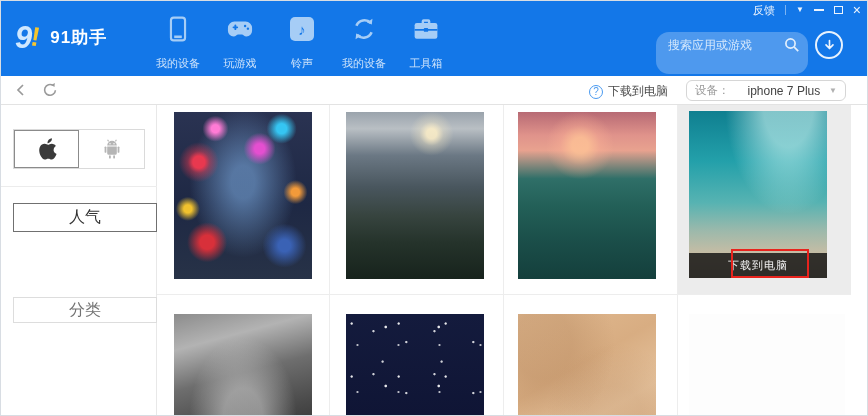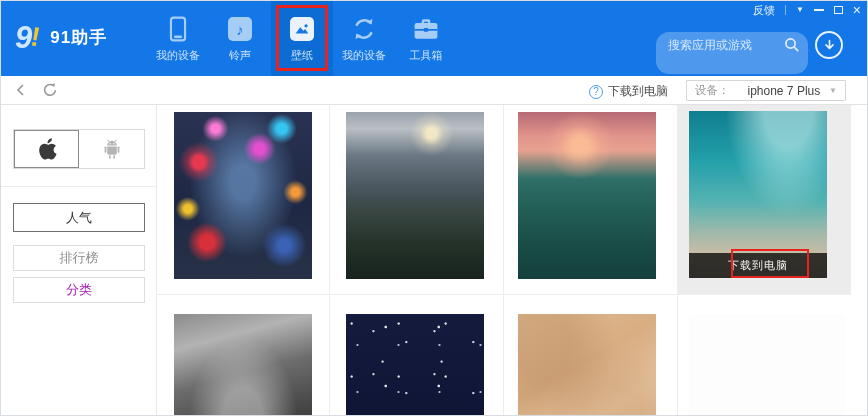--- a/index.html
+++ b/index.html
@@ -11,21 +11,21 @@
   .header { position:absolute; left:0; top:0; width:868px; height:75px; background:#1377e8; }
   .logo { position:absolute; left:14px; top:14px; display:flex; align-items:center; height:44px; }
   .logo-mark9 { font-size:31px; font-weight:bold; font-style:italic; color:#cfe8ff; line-height:1; }
   .logo-bang { font-size:27px; font-weight:bold; color:#f6c62d; line-height:1; margin-left:-1px; transform:rotate(10deg); }
   .logo-text { margin-left:10px; font-size:17px; font-weight:bold; color:#fff; letter-spacing:1px; }
 
   .nav { position:absolute; left:146px; top:0; height:75px; display:flex; }
   .nav-item { position:relative; width:62px; height:75px; padding-top:15px; display:flex; flex-direction:column; align-items:center; cursor:pointer; }
   .nav-item.active { background:#0d6bd4; }
   .nav-ic { width:26px; height:26px; display:flex; align-items:center; justify-content:center; }
-  .nav-label { margin-top:6px; font-size:11px; color:#cfe4fb; white-space:nowrap; }
+  .nav-label { margin-top:14px; font-size:11px; color:#cfe4fb; white-space:nowrap; }
   .red-frame { position:absolute; left:5px; right:5px; top:4px; bottom:5px; border:3px solid #e8231d; pointer-events:none; }
 
   .titlebar { position:absolute; right:8px; top:2px; height:14px; display:flex; align-items:center; gap:10px; color:rgba(255,255,255,0.92); font-size:11px; }
   .tb-sep { width:1px; height:10px; background:rgba(255,255,255,0.45); }
   .tb-caret { font-size:8px; line-height:1; cursor:pointer; }
   .tb-min { width:10px; height:2px; background:rgba(255,255,255,0.92); cursor:pointer; }
   .tb-max { width:9px; height:8px; border:1.5px solid rgba(255,255,255,0.92); cursor:pointer; }
   .tb-close { font-size:14px; line-height:12px; cursor:pointer; }
 
   .search-pill { position:absolute; left:655px; top:31px; width:152px; height:42px; border-radius:13px; background:rgba(255,255,255,0.25); }
@@ -35,35 +35,35 @@
   .dl-circle { position:absolute; left:814px; top:30px; width:28px; height:28px; border-radius:50%; border:2px solid rgba(255,255,255,0.9); display:flex; align-items:center; justify-content:center; cursor:pointer; }
 
   
   .toolbar { position:absolute; left:0; top:75px; width:868px; height:29px; background:#fff; border-bottom:1px solid #e3e3e3; }
   .tbtn { position:absolute; top:7px; width:16px; height:16px; cursor:pointer; }
   .tbtn.back { left:13px; }
   .tbtn.refresh { left:41px; top:6px; }
   .help-group { position:absolute; right:201px; top:7px; display:flex; align-items:center; gap:5px; cursor:pointer; }
   .help-circle { width:14px; height:14px; border-radius:50%; border:1px solid #4a9af0; color:#4a9af0; font-size:10px; line-height:12px; text-align:center; }
   .help-label { font-size:12px; color:#4a4a4a; }
-  .device-select { position:absolute; right:23px; top:4px; width:160px; height:21px; border:1px solid #d6d6d6; border-radius:1px; background:#fff; display:flex; align-items:center; padding:0 8px; cursor:pointer; }
+  .device-select { position:absolute; right:23px; top:4px; width:160px; height:21px; border:1px solid #d6d6d6; border-radius:6px; background:#fff; display:flex; align-items:center; padding:0 8px; cursor:pointer; }
   .dev-prefix { font-size:11.5px; color:#9a9a9a; }
   .dev-value { font-size:12px; color:#444; margin-left:18px; }
   .dev-caret { margin-left:auto; font-size:8px; color:#b0b0b0; }
 
   
   .sidebar { position:absolute; left:0; top:104px; width:156px; height:312px; background:#fff; border-right:1px solid #e8e8e8; }
   .platform-toggle { position:absolute; left:12px; top:24px; width:132px; height:40px; display:flex; border:1px solid #dadada; }
   .platform-btn { flex:1; display:flex; align-items:center; justify-content:center; background:#fff; cursor:pointer; }
   .platform-btn.active { outline:1px solid #8b8b8b; outline-offset:-1px; }
   .side-divider { position:absolute; left:0; top:81px; width:156px; height:1px; background:#ececec; }
-  .cat-btn { position:absolute; left:12px; width:132px; background:#fff; display:flex; align-items:center; justify-content:center; font-size:13px; cursor:pointer; }
+  .cat-btn { position:absolute; left:12px; width:144px; background:#fff; display:flex; align-items:center; justify-content:center; font-size:16px; cursor:pointer; }
   .cat-btn.c0 { top:98px; height:29px; border:1px solid #707070; color:#333; }
   .cat-btn.c1 { top:140px; height:26px; border:1px solid #ddd; color:#8a8a8a; }
-  .cat-btn.c2 { top:172px; height:26px; border:1px solid #ddd; color:#a21caf; }
+  .cat-btn.c2 { top:192px; height:26px; border:1px solid #ddd; color:#737373; }
 
   
   .content { position:absolute; left:156px; top:104px; width:712px; height:312px; background:#fff; overflow:hidden; }
   .vline { position:absolute; top:0; bottom:0; width:1px; background:#ededed; }
   .vline.v1{ left:172px; } .vline.v2{ left:346px; } .vline.v3{ left:520px; }
   .row-divider { position:absolute; left:0; top:189px; width:694px; height:1px; background:#ededed; }
   .hover-cell { position:absolute; left:521px; top:0; width:173px; height:189px; background:#ececec; }
   .tile { position:absolute; width:138px; height:167px; cursor:pointer; overflow:hidden; }
   .t1{ left:17px; top:7px; } .t2{ left:189px; top:7px; } .t3{ left:361px; top:7px; } .t4{ left:532px; top:6px; }
   .t5{ left:17px; top:209px; } .t6{ left:189px; top:209px; } .t7{ left:361px; top:209px; } .t8{ left:532px; top:209px; width:156px; }
@@ -136,42 +136,42 @@
         <span class="nav-ic">
           <svg width="18" height="26" viewBox="0 0 16 24">
               <rect x="1.5" y="1.5" width="13" height="21" rx="2.5" fill="none" stroke="#a6cdf6" stroke-width="2"></rect>
               <rect x="4.5" y="18" width="7" height="2.4" fill="#a6cdf6"></rect>
             </svg>
         </span>
         <span class="nav-label">我的设备</span>
       </div>
 
 
+      <div class="nav-item">
+        <span class="nav-ic">
+          <svg width="28" height="20" viewBox="0 0 28 18">
+              <path d="M8 1h12a7 7 0 0 1 7 7v3a6 6 0 0 1-6 6c-2.6 0-3.4-2.2-5-2.2h-4c-1.6 0-2.4 2.2-5 2.2a6 6 0 0 1-6-6V8a7 7 0 0 1 7-7z" fill="#a6cdf6"></path>
+              <rect x="6" y="6.2" width="6" height="2" rx="1" fill="#1377e8"></rect>
+              <rect x="8" y="4.2" width="2" height="6" rx="1" fill="#1377e8"></rect>
+              <circle cx="19.5" cy="5.8" r="1.3" fill="#1377e8"></circle>
+              <circle cx="22.5" cy="8.6" r="1.3" fill="#1377e8"></circle>
+            </svg>
+        </span>
+        <span class="nav-label">玩游戏</span>
+      </div>
 
       <div class="nav-item">
         <span class="nav-ic">
           <span style="width:24px;height:24px;background:#a6cdf6;border-radius:5px;display:flex;align-items:center;justify-content:center;">
             <span style="color:#1377e8;font-size:15px;font-weight:bold;">♪</span>
           </span>
         </span>
         <span class="nav-label">铃声</span>
       </div>
 
-      <div class="nav-item active">
-        <span class="red-frame"></span>
-        <span class="nav-ic">
-          <span style="width:24px;height:24px;background:#eaf3fd;border-radius:5px;display:flex;align-items:center;justify-content:center;">
-            <svg width="18" height="18" viewBox="0 0 20 20">
-                <polygon points="3,15 8,8 11.5,12 13.5,10 17,15" fill="#1377e8"></polygon>
-                <circle cx="14.5" cy="6.5" r="1.8" fill="#1377e8"></circle>
-              </svg>
-          </span>
-        </span>
-        <span class="nav-label">壁纸</span>
-      </div>
 
       <div class="nav-item">
         <span class="nav-ic">
           <svg width="26" height="26" viewBox="0 0 24 24">
               <path d="M5 9a8 8 0 0 1 13.2-2.6" fill="none" stroke="#a6cdf6" stroke-width="2.4"></path>
               <path d="M19.8 2.6l-.6 5.2-4.6-1.8z" fill="#a6cdf6"></path>
               <path d="M19 15a8 8 0 0 1-13.2 2.6" fill="none" stroke="#a6cdf6" stroke-width="2.4"></path>
               <path d="M4.2 21.4l.6-5.2 4.6 1.8z" fill="#a6cdf6"></path>
             </svg>
         </span>
@@ -267,21 +267,20 @@
               <rect x="9" y="18.2" width="1.8" height="3.4" rx=".9" fill="#b5b5b5"></rect>
               <rect x="13.2" y="18.2" width="1.8" height="3.4" rx=".9" fill="#b5b5b5"></rect>
             </svg>
         </span>
       </div>
     </div>
 
     <div class="side-divider"></div>
 
     <div class="cat-btn c0">人气</div>
-    <div class="cat-btn c1">排行榜</div>
     <div class="cat-btn c2">分类</div>
   </div>
 
   <div class="content">
     <div class="hover-cell"></div>
     <div class="vline v1"></div>
     <div class="vline v2"></div>
     <div class="vline v3"></div>
     <div class="row-divider"></div>
 

